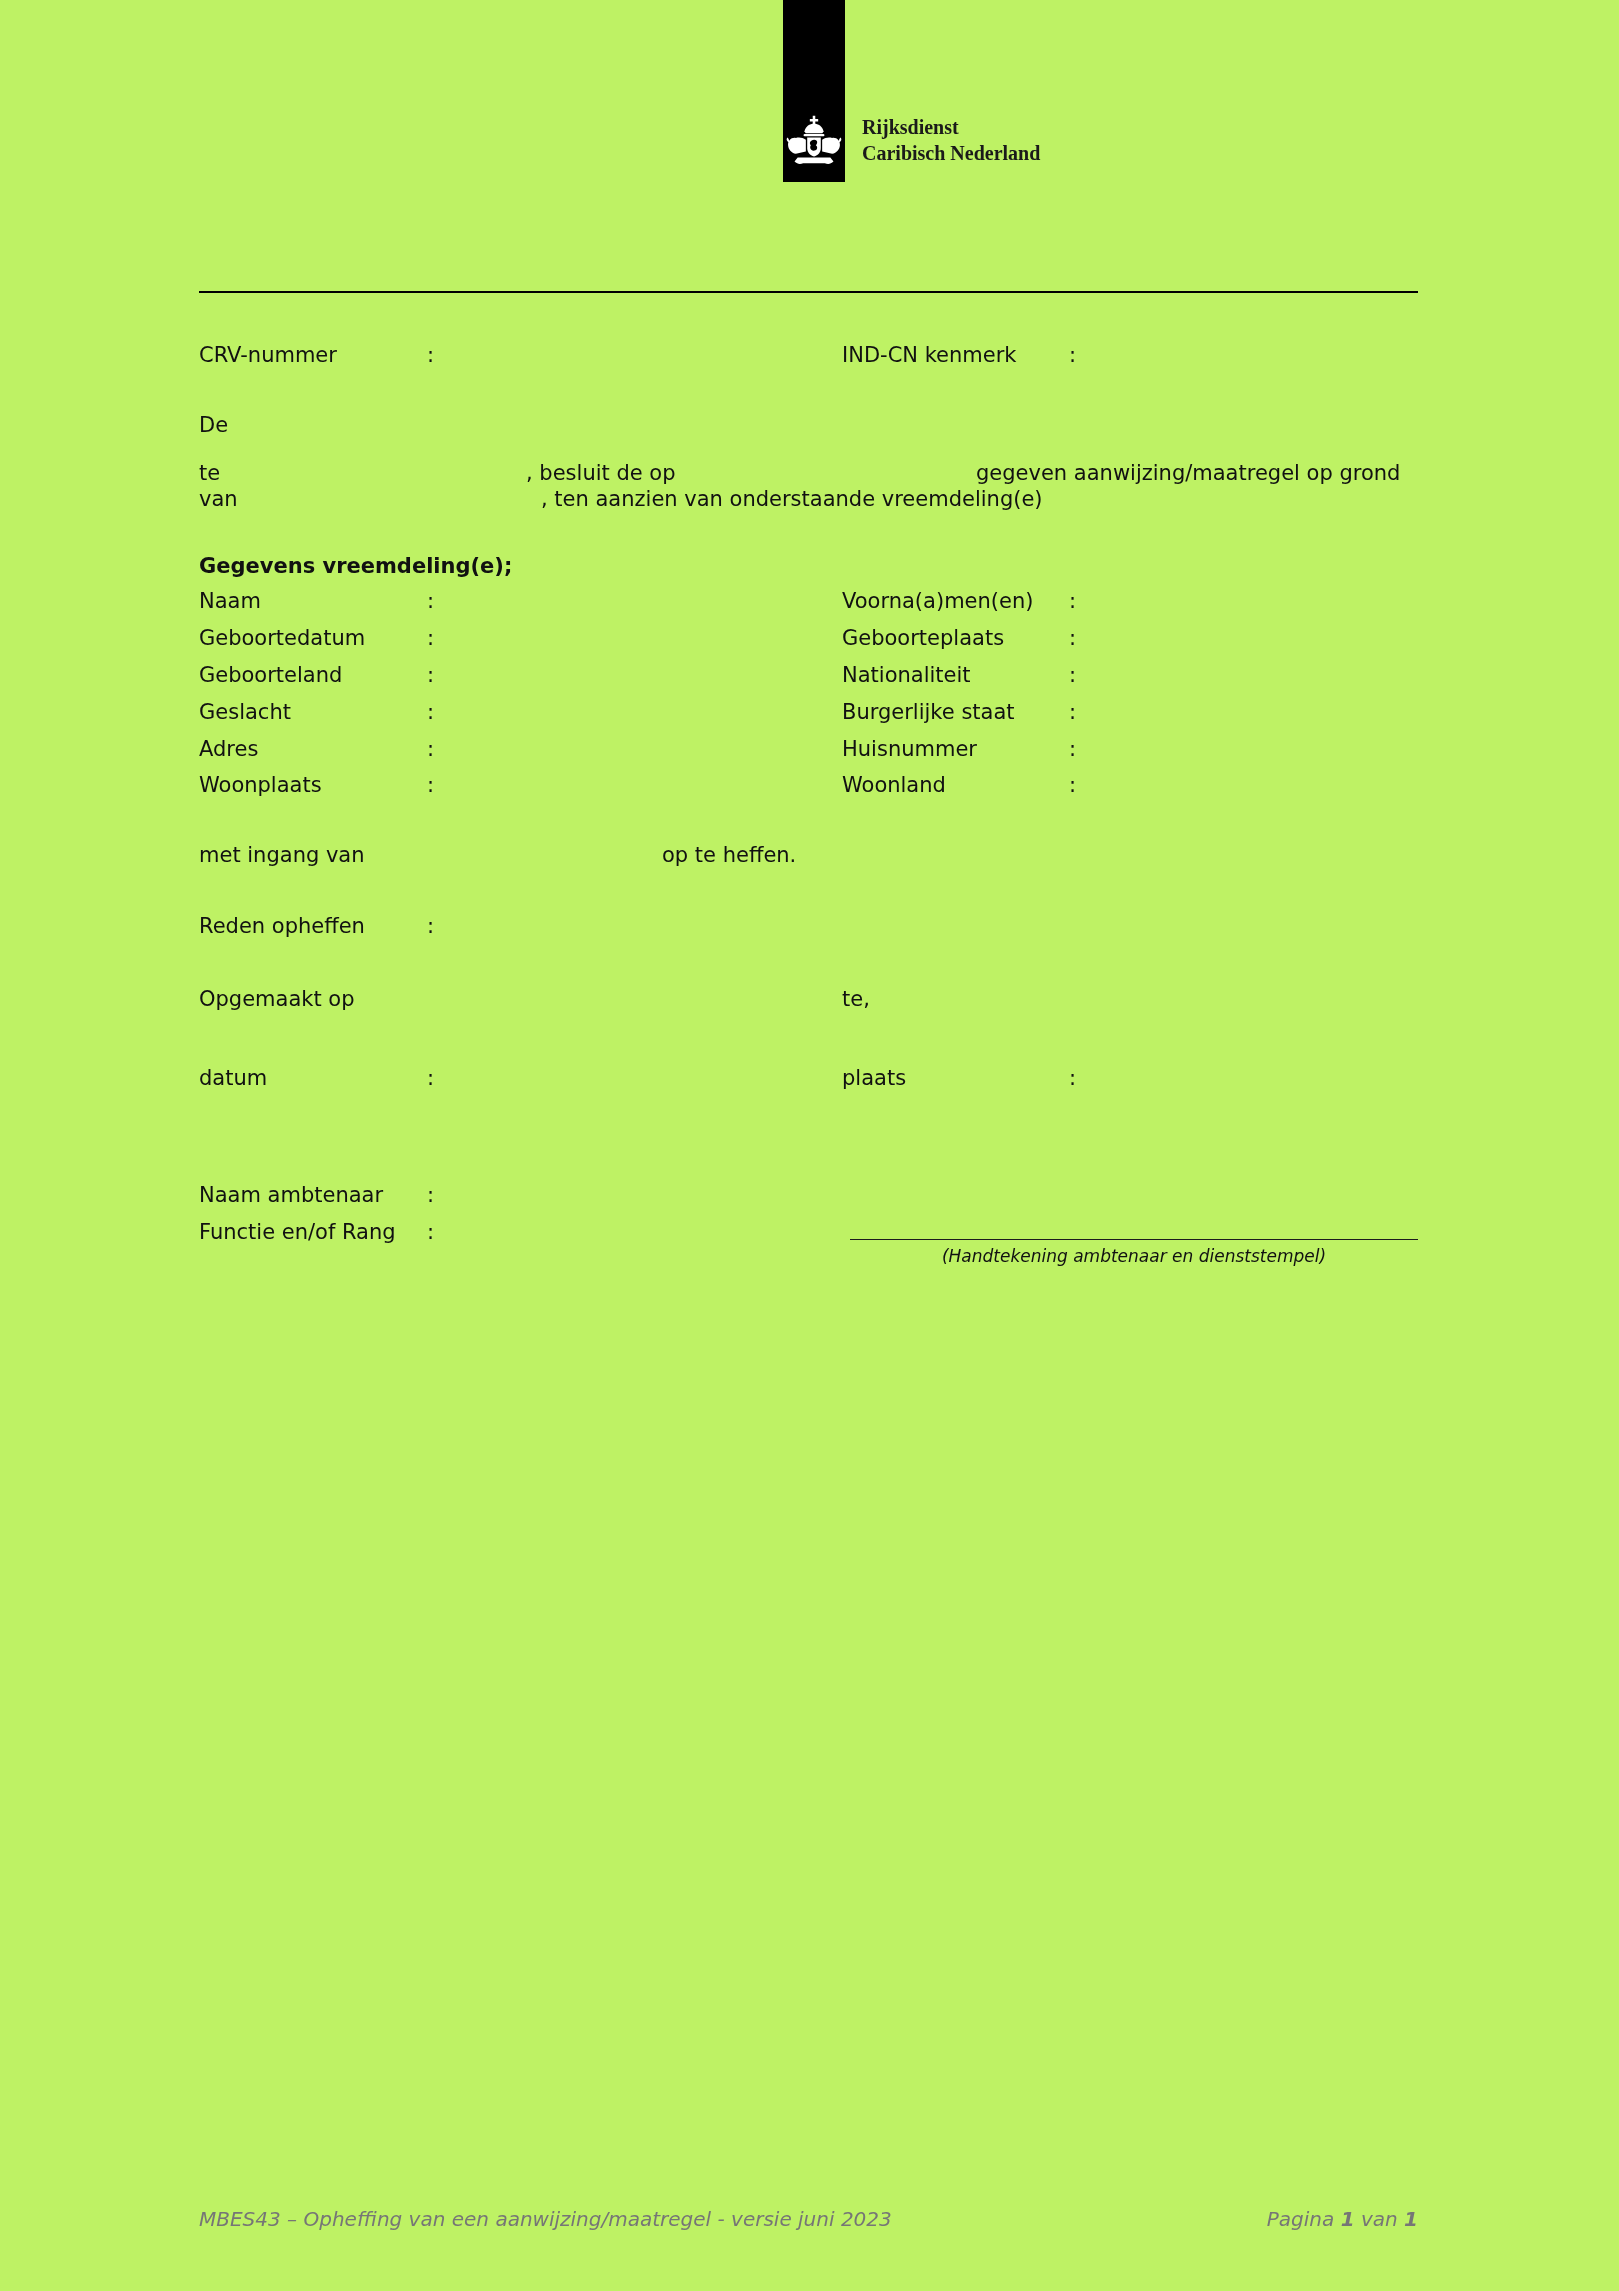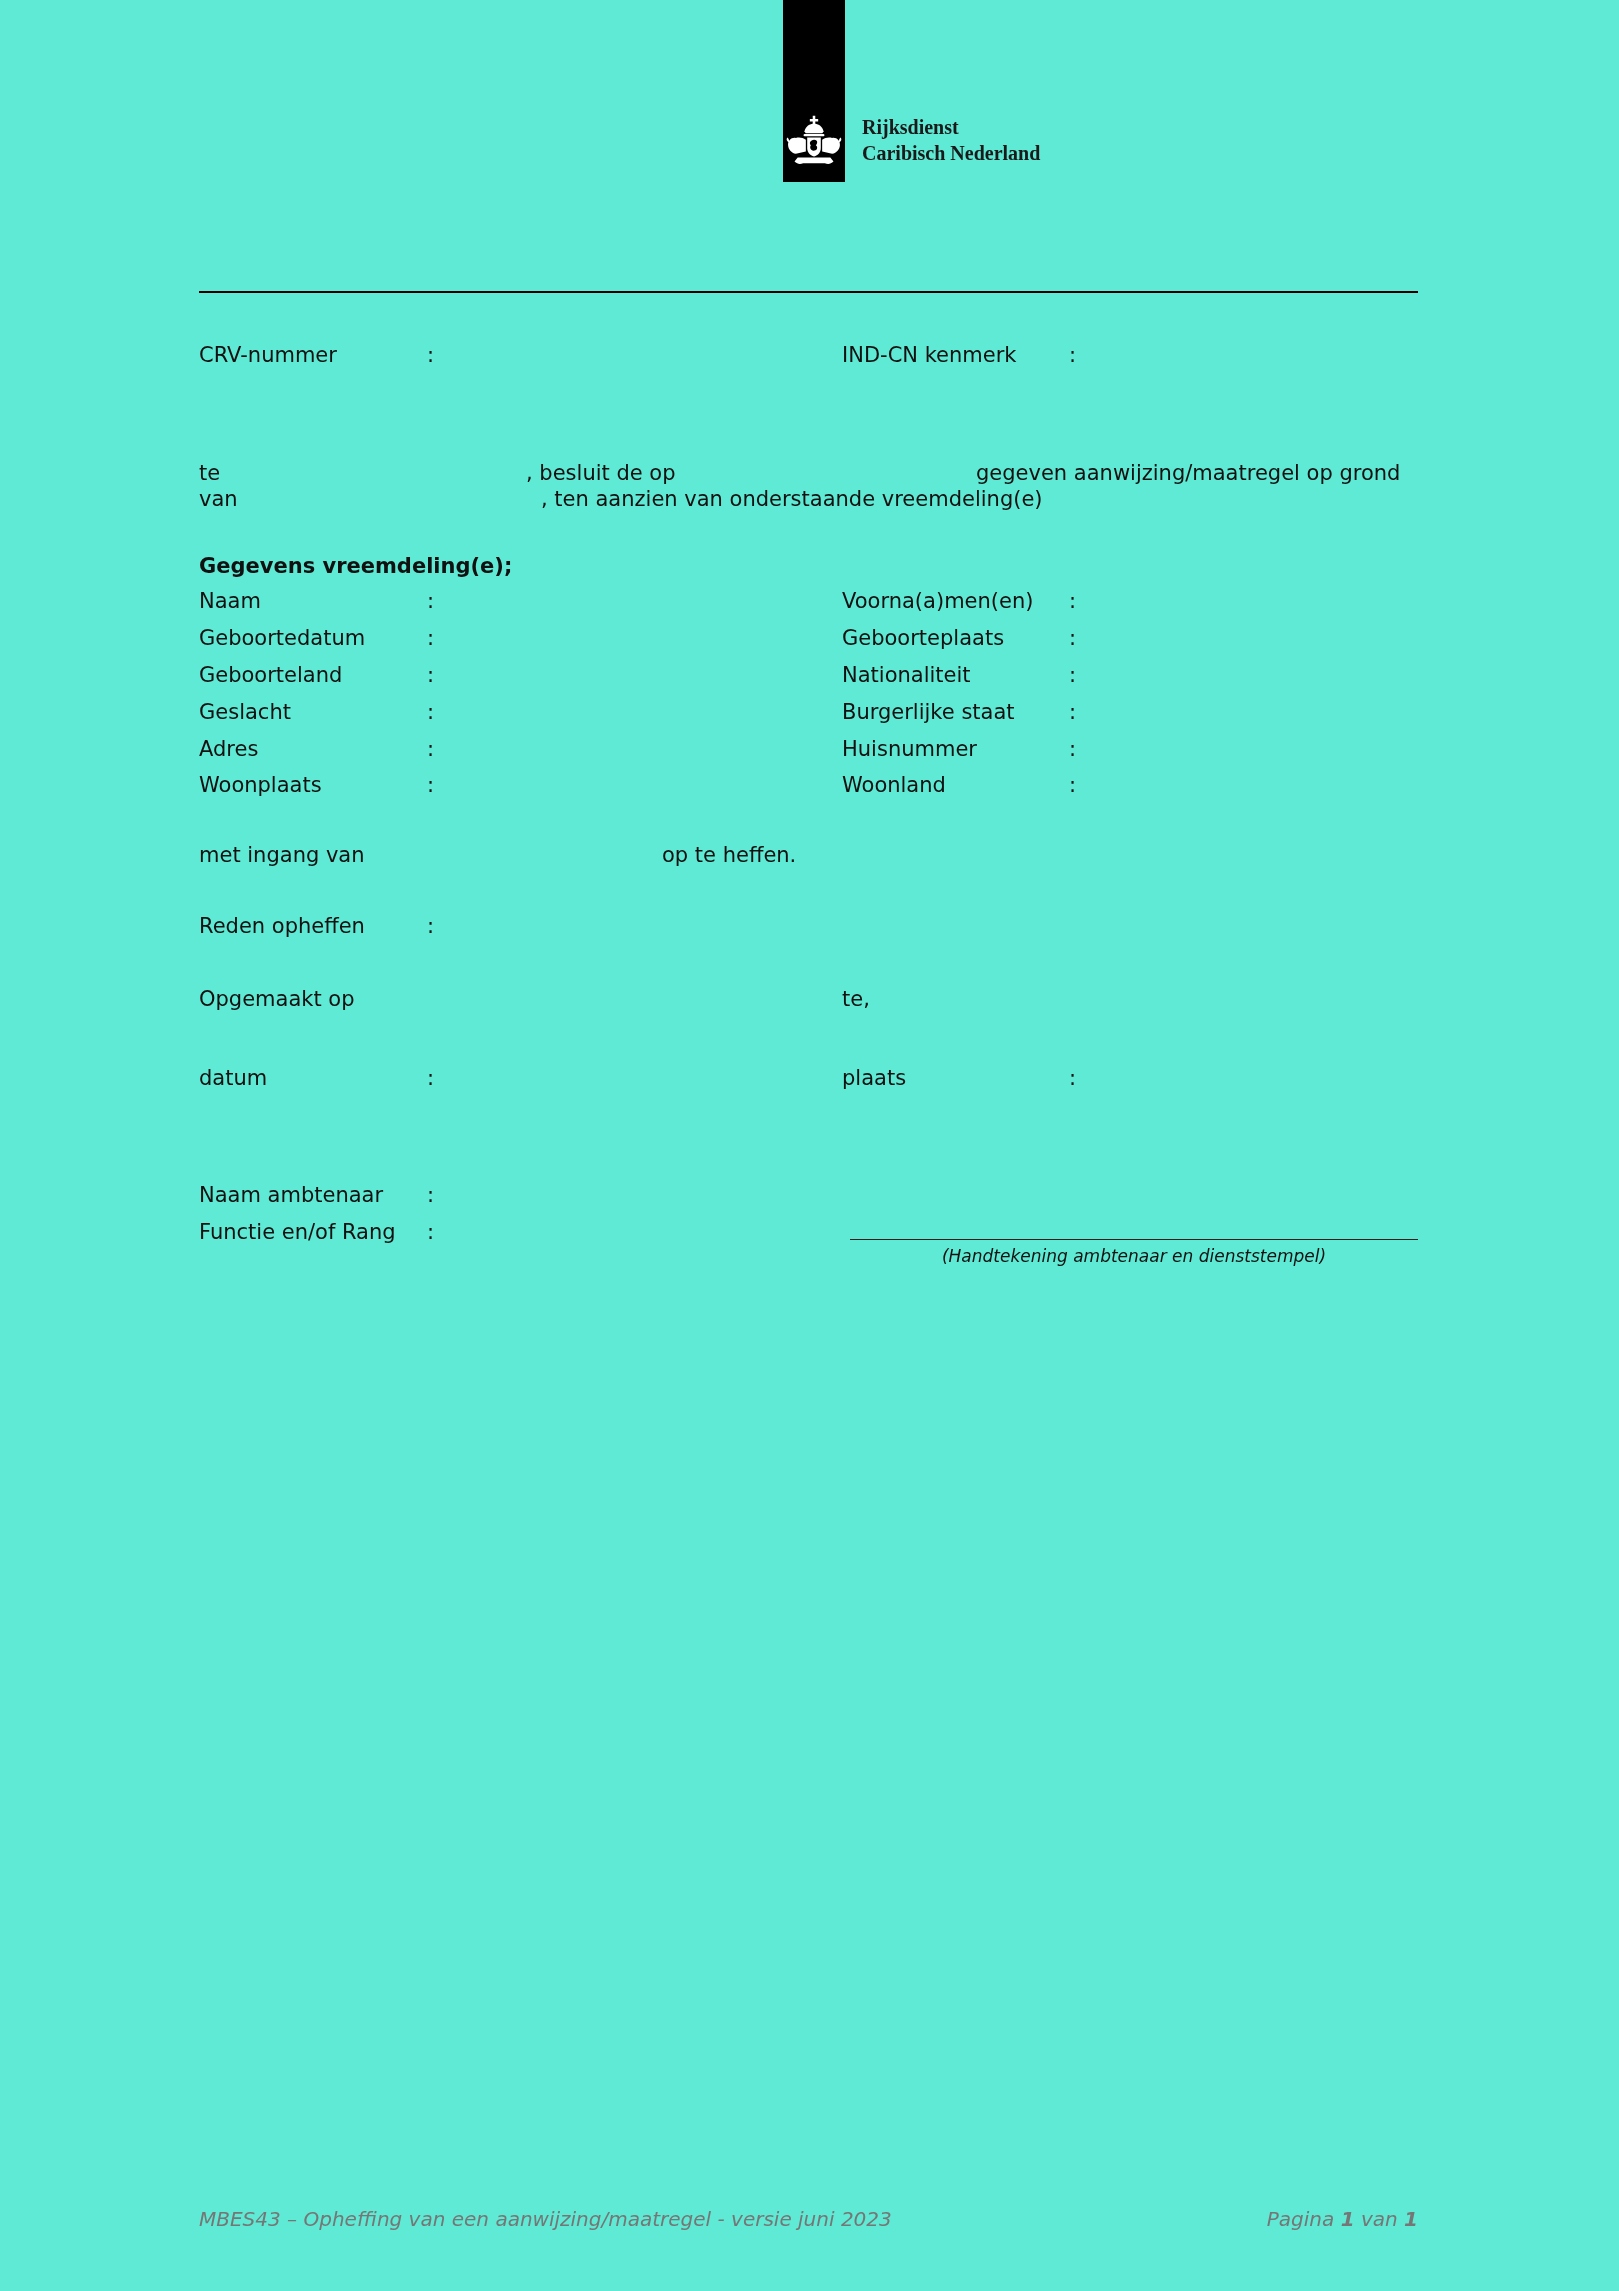--- a/index.html
+++ b/index.html
@@ -1,20 +1,20 @@
 <!DOCTYPE html>
 <html style="font-size:14.6px"><head>
 <meta charset="utf-8">
 <style>
   html, body { margin: 0; padding: 0; background: #ffffff; }
   .page {
     position: relative;
     width: 1619px;
     height: 2292px;
-    background: #5eead4;
+    background: #bef264;
     font-family: "DejaVu Sans", "Liberation Sans", sans-serif;
     font-size: 21px;
     color: #111111;
     overflow: hidden;
   }
 
   
   .logo-bar {
     position: absolute;
     left: 783px; top: 0;
@@ -137,20 +137,23 @@
 
   <div class="top-rule"></div>
 
   <div class="row" style="top:342px">
     <span class="c1">CRV-nummer</span>
     <span class="c2">:</span>
     <span class="c3">IND-CN kenmerk</span>
     <span class="c4">:</span>
   </div>
 
+  <div class="row" style="top:412px">
+    <span class="c1">De</span>
+  </div>
   <div class="row" style="top:460px">
     <span class="c1">te</span>
     <span style="left:526px">, besluit de op</span>
     <span style="left:976px">gegeven aanwijzing/maatregel op grond</span>
   </div>
   <div class="row" style="top:486px">
     <span class="c1">van</span>
     <span style="left:541px">, ten aanzien van onderstaande vreemdeling(e)</span>
   </div>
 

